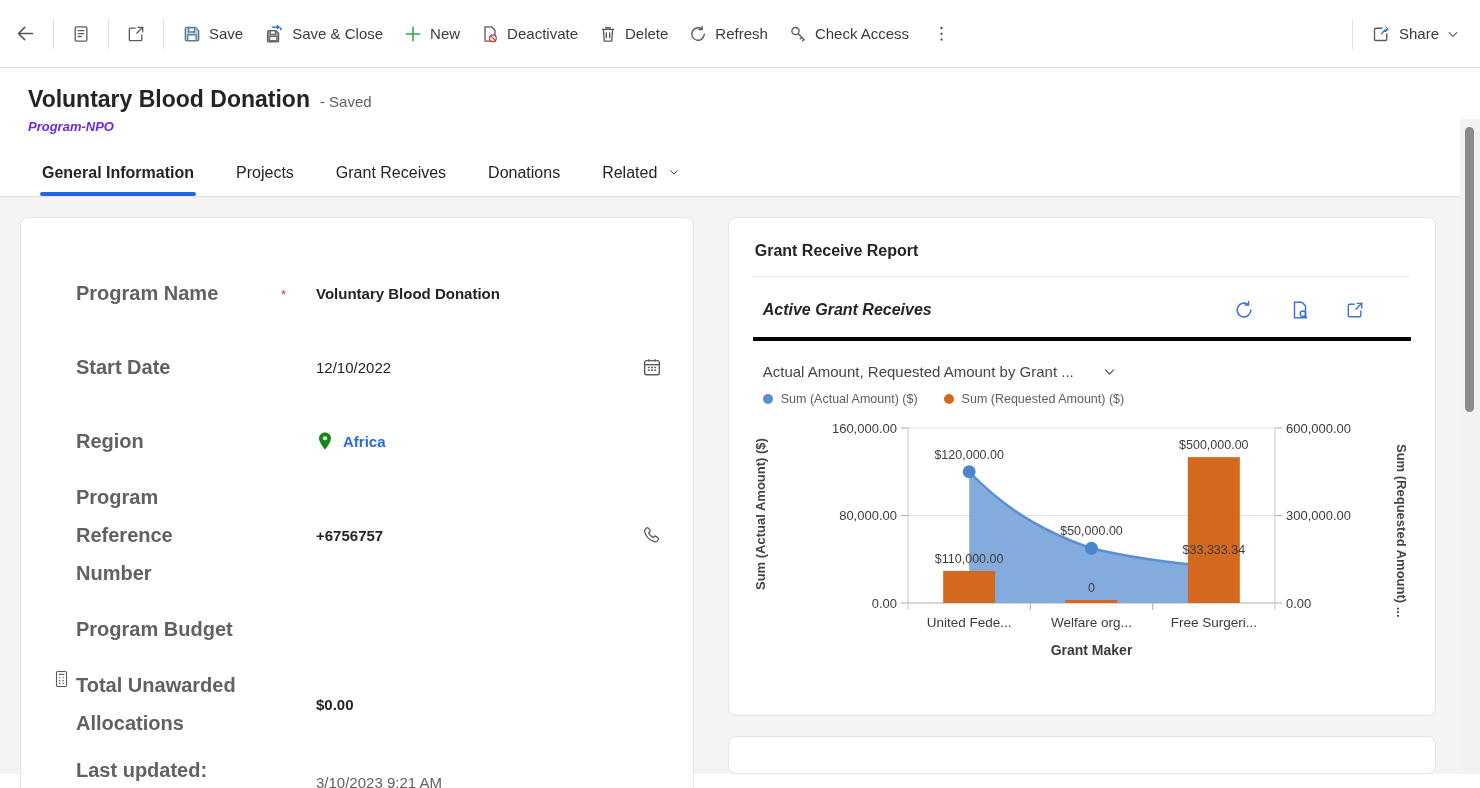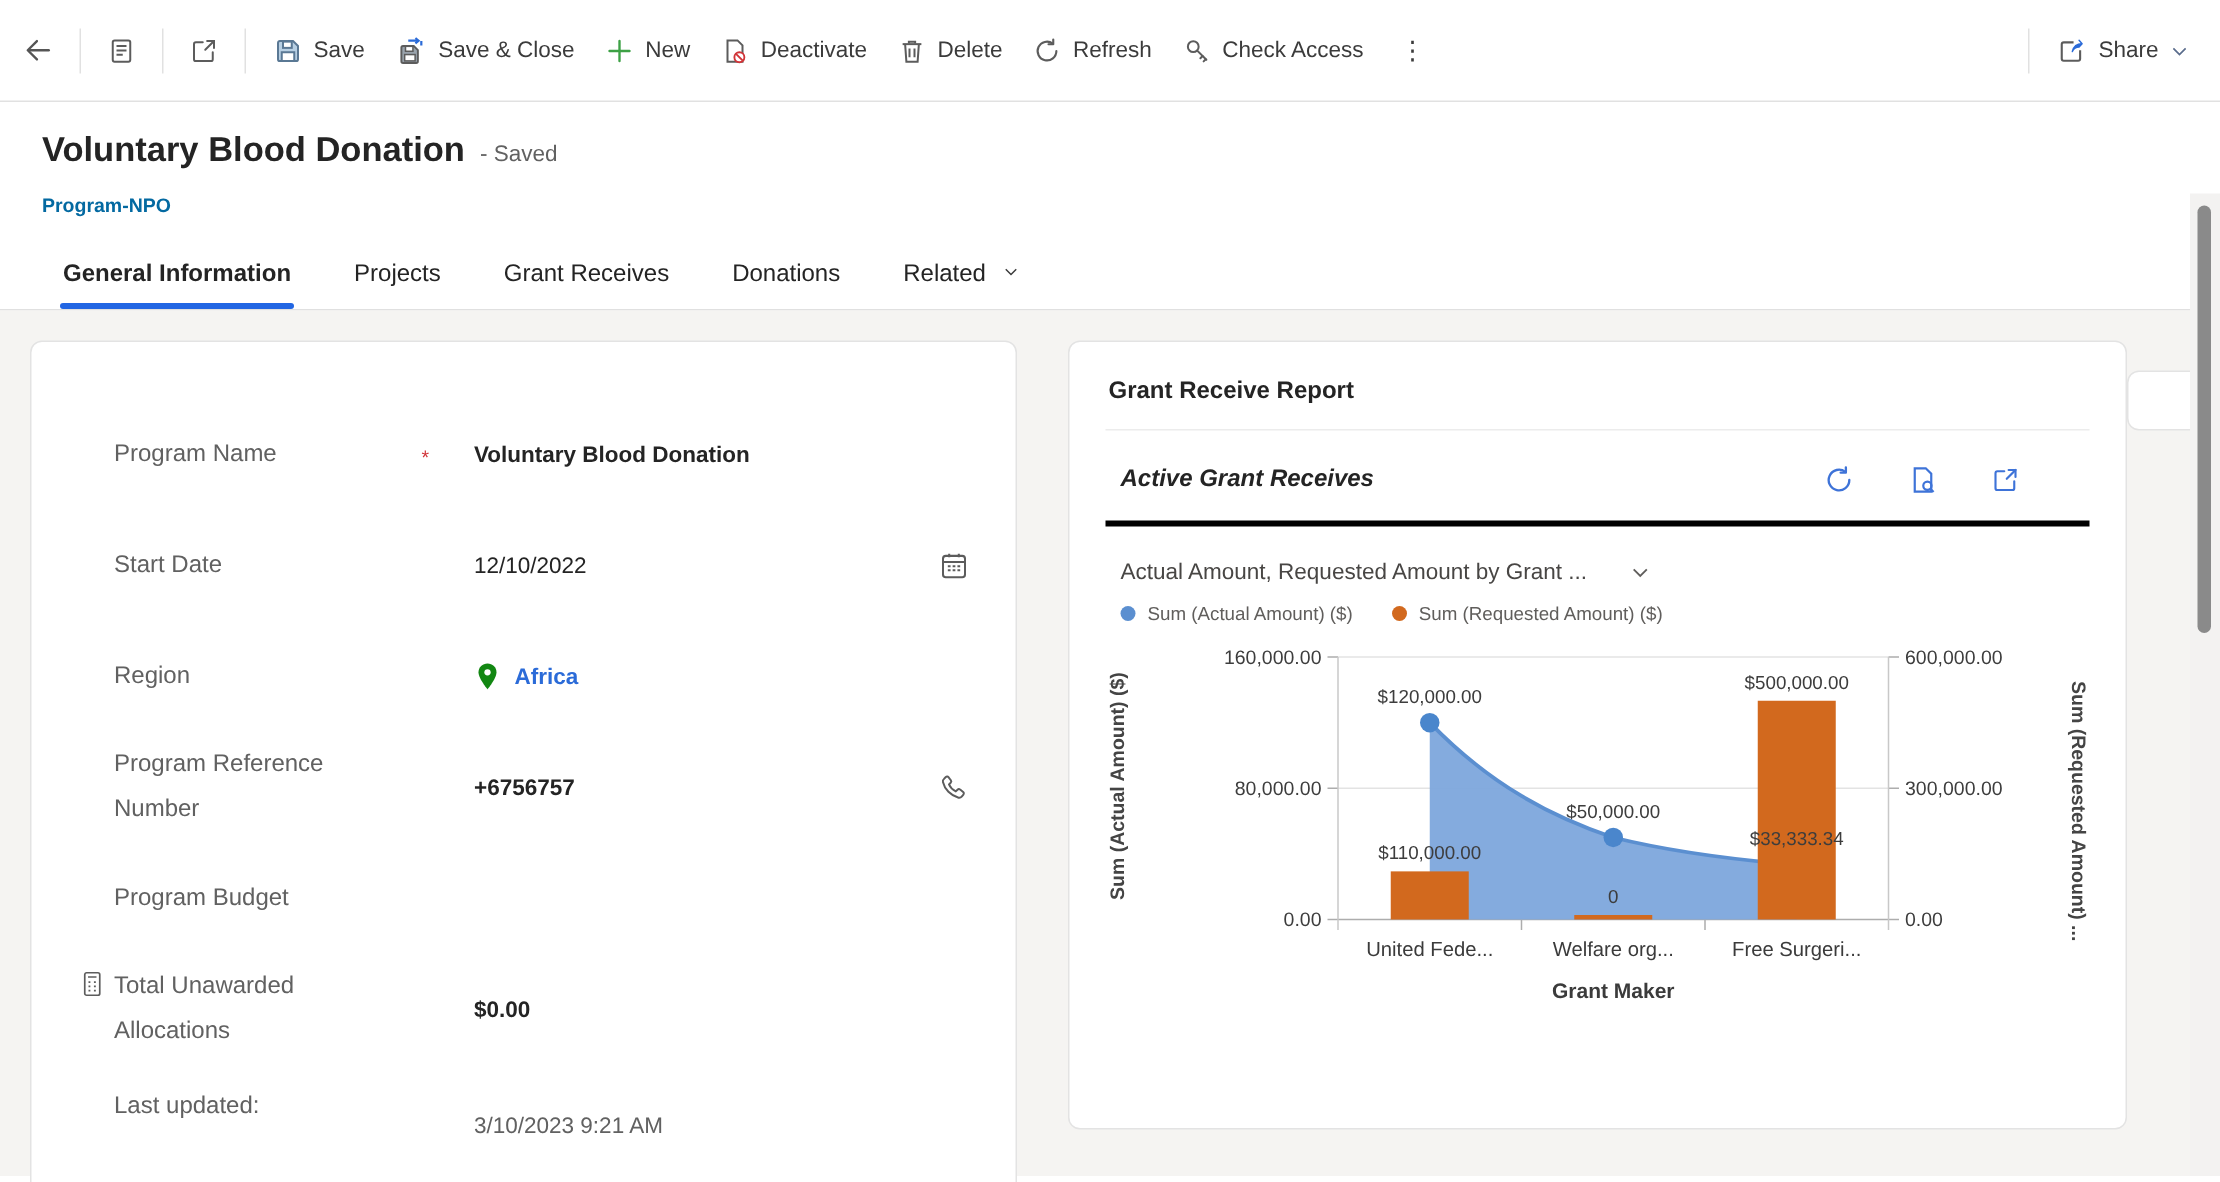--- a/index.html
+++ b/index.html
@@ -15,45 +15,45 @@
   .cmd-sep { width:1px; height:30px; background:#e1e1e1; margin:0 8px; }
   .cmd-spacer { flex:1; }
   .dots { font-size:17px; color:#3b3b3b; letter-spacing:0; padding:4px 14px; }
   svg.ic { display:block; }
 
   
   .header { padding:18px 0 0 28px; }
   .title-line { display:flex; align-items:baseline; gap:10px; }
   .rec-title { font-size:23px; font-weight:700; color:#242424; }
   .rec-status { font-size:15px; color:#616161; }
-  .rec-sub { font-size:13px; font-weight:700; color:#0369a1; margin-top:16px; }
+  .rec-sub { font-size:13px; font-weight:700; color:#6d28d9; margin-top:6px;font-style:italic; }
 
   
   .tabs { display:flex; gap:38px; padding:0 0 0 40px; margin-top:22px;
     border-bottom:1px solid #e0e0e0; }
   .tab { font-size:16px; color:#242424; padding:8px 2px 14px 2px; position:relative; cursor:pointer; }
   .tab.active { font-weight:700; }
   .tab.active::after { content:""; position:absolute; left:0; right:0; bottom:0;
     height:4px; border-radius:3px; background:#2266e3; }
   .tab .chev { margin-left:6px; }
 
   
   .main { position:relative; background:#f5f4f2; height:577px; padding:20px 0 0 20px;
     display:flex; gap:34px; }
   .card { background:#fff; border:1px solid #e3e3e3; border-radius:8px; }
   .form-card { width:686px; height:640px; padding:38px 30px 0 55px; }
-  .report-col { width:768px; display:flex; flex-direction:row; }
+  .report-col { width:768px; display:flex; flex-direction:column; }
   .report-card { width:708px; height:526px; padding:18px 24px 0 24px; }
   .next-card { width:708px; height:40px; margin-top:20px; }
 
   
   .frow { display:grid; grid-template-columns:205px 35px 1fr 34px; align-items:center;
     min-height:74px; }
-  .flabel { font-size:16px; color:#616161; line-height:1.9; padding-right:38px;
-    position:relative; }
+  .flabel { font-size:20px; color:#616161; line-height:1.9; padding-right:38px;
+    position:relative;font-weight:bold; }
   .flabel .pre-ic { position:absolute; left:-22px; top:4px; }
   .req { color:#d13438; font-size:13px; padding-top:2px; }
   .fvalue { font-size:15px; font-weight:700; color:#242424; display:flex; align-items:center; gap:9px; }
   .fvalue.plain { font-weight:400; }
   .fvalue.muted { font-weight:400; color:#616161;margin-top:24px; }
   .fvalue.link { color:#2b6bd8; }
   .ficon { justify-self:end; }
 
   
   .rep-title { font-size:16px; font-weight:700; color:#242424; padding:6px 0 16px 2px;

